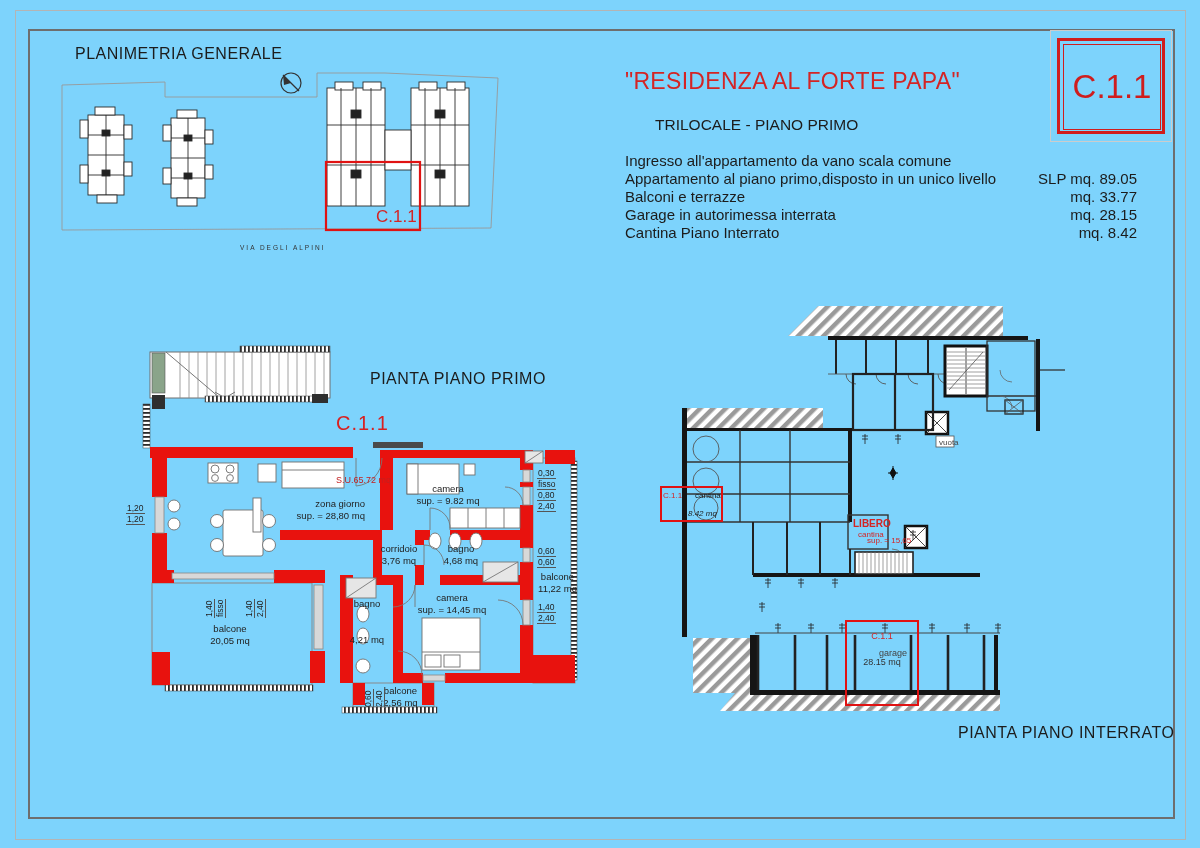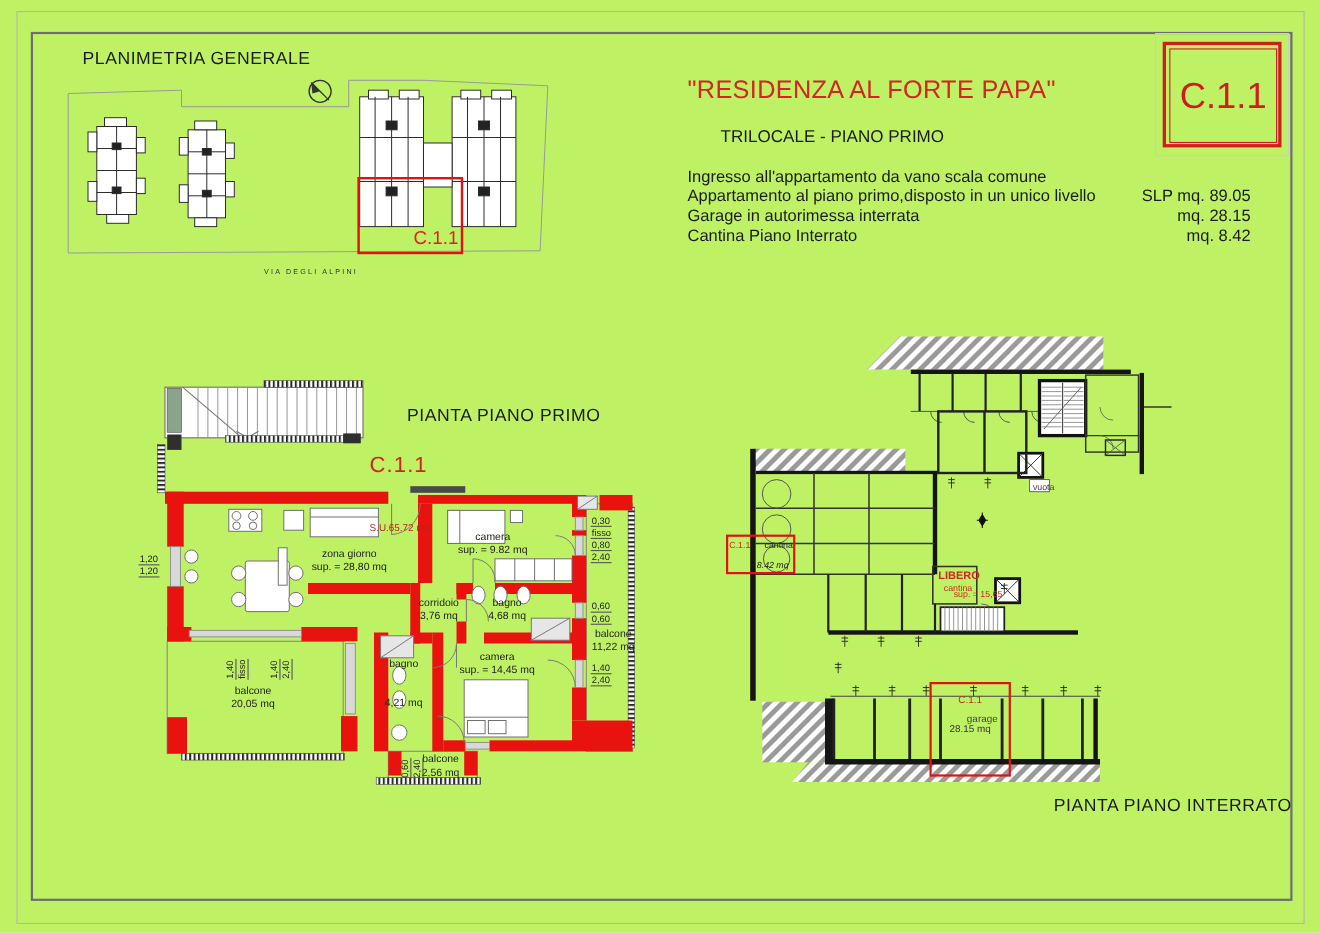--- a/index.html
+++ b/index.html
@@ -1,16 +1,16 @@
 <!DOCTYPE html>
 <html><head>
 <meta charset="utf-8">
 <style>
   html,body{margin:0;padding:0;background:#e9e9e9;}
-  .sheet{position:relative;width:1200px;height:848px;background:#bef264;
+  .sheet{position:relative;width:1200px;height:848px;background:#7dd3fc;
          font-family:"Liberation Sans",sans-serif;color:#1c1c1c;overflow:hidden;}
   .abs{position:absolute;}
   .frame-outer{left:15px;top:10px;width:1169px;height:828px;border:1px solid #b4b4b4;}
   .frame-inner{left:28px;top:29px;width:1143px;height:786px;border:2px solid #6e6e6e;}
   .lbl{position:absolute;white-space:nowrap;}
   .red{color:#d42424;}
   .title-sm{font-size:16px;letter-spacing:.5px;}
   .proj-title{font-size:23px;color:#d42424;letter-spacing:.3px;}
   .subtitle{font-size:15.5px;}
   .hrows{position:absolute;left:625px;top:136px;width:512px;font-size:15px;margin-top:16px;}
@@ -135,20 +135,24 @@
   <span class="lbl subtitle" style="left:655px;top:116px;">TRILOCALE - PIANO PRIMO</span>
 
   <div class="hrows">
     <div class="hrow">
       <span class="hl">Ingresso all'appartamento da vano scala comune</span>
       <span class="hv"></span>
     </div>
     <div class="hrow">
       <span class="hl">Appartamento al piano primo,disposto in un unico livello</span>
       <span class="hv">SLP mq. 89.05</span>
+    </div>
+    <div class="hrow">
+      <span class="hl">Balconi e terrazze</span>
+      <span class="hv">mq. 33.77</span>
     </div>
     <div class="hrow">
       <span class="hl">Garage in autorimessa interrata</span>
       <span class="hv">mq. 28.15</span>
     </div>
     <div class="hrow">
       <span class="hl">Cantina Piano Interrato</span>
       <span class="hv">mq. 8.42</span>
     </div>
   </div>
@@ -307,21 +311,21 @@
         <path d="M403,165 A18,18 0 0 0 385,147"></path>
         <path d="M403,285 A25,25 0 0 0 378,260"></path>
         <path d="M302,335 A24,24 0 0 0 278,311"></path>
       </g>
     </svg>
 
     <span class="lbl title-sm" style="left:250px;top:30px;">PIANTA PIANO PRIMO</span>
     <span class="lbl c11-plan" style="left:216px;top:72px;">C.1.1</span>
     <span class="lbl su-plan" style="left:216px;top:95px;">S.U.65.72 mq</span>
 
-    <div class="room" style="left:150px;top:158px;width:95px;">
+    <div class="room" style="left:150px;top:158px;width:95px;text-align:right;">
       <span>zona giorno</span><br>
       <span>sup. = 28,80 mq</span>
     </div>
     <div class="room" style="left:288px;top:143px;width:80px;">
       <span>camera</span><br>
       <span>sup. = 9.82 mq</span>
     </div>
     <div class="room" style="left:254px;top:203px;width:50px;">
       <span>corridoio</span><br>
       <span>3,76 mq</span>

